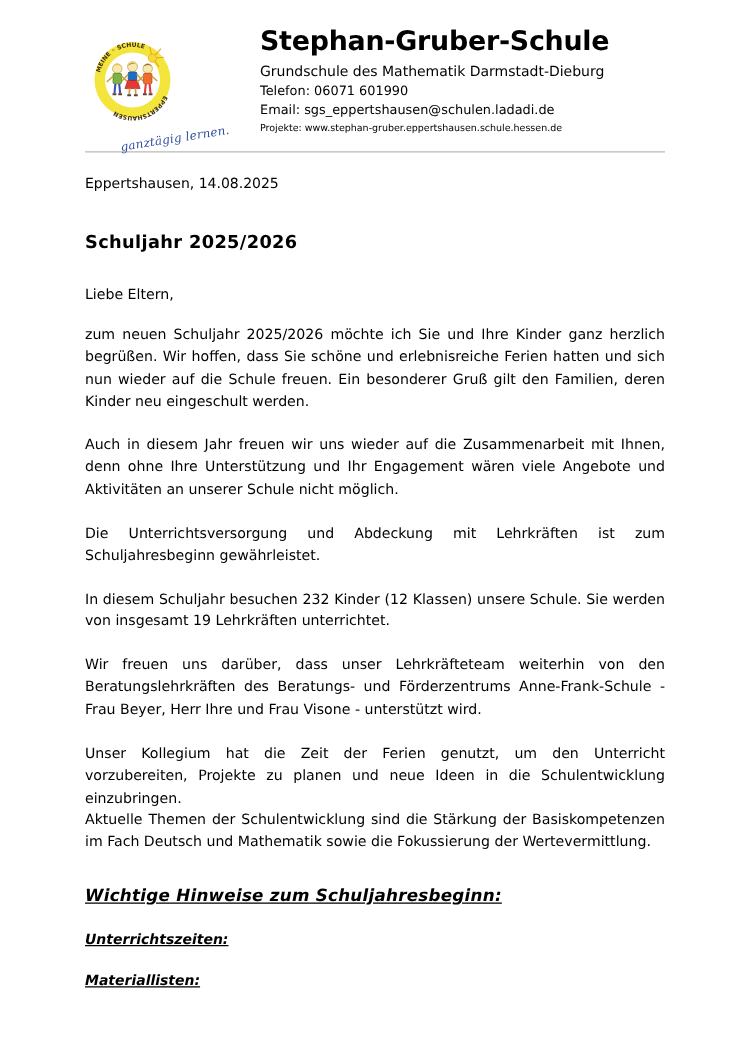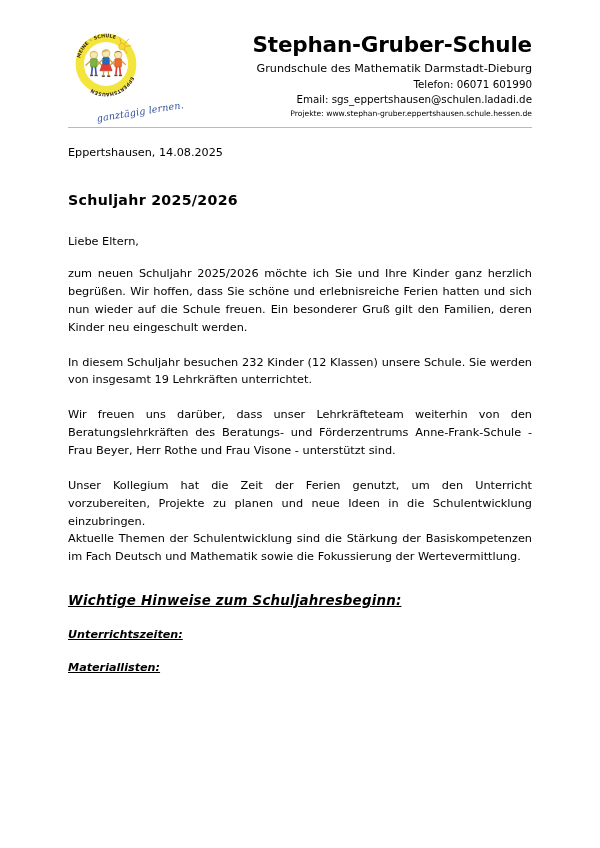--- a/index.html
+++ b/index.html
@@ -53,23 +53,22 @@
     color: #2f4f9e;
     transform: rotate(-9deg);
     margin-left: 28px;
     margin-top: 2px;
     letter-spacing: 0.2px;
     white-space: nowrap;
   }
 
   .school-info {
     flex: 1 1 auto;
-    text-align: right;
+    text-align: left;
     padding-top: 0px;
-    margin-top: 11px;
   }
 
   .school-name {
     font-size: 21.5px;
     font-weight: bold;
     letter-spacing: -0.2px;
     line-height: 1.15;
     white-space: nowrap;
   }
 
@@ -253,22 +252,24 @@
 
   <div class="date-line">Eppertshausen, 14.08.2025</div>
 
   <div class="body-wrap">
 
     <div class="subject">Schuljahr 2025/2026</div>
 
     <div class="salutation">Liebe Eltern,</div>
 
     <p class="para">zum neuen Schuljahr 2025/2026 möchte ich Sie und Ihre Kinder ganz herzlich begrüßen. Wir hoffen, dass Sie schöne und erlebnisreiche Ferien hatten und sich nun wieder auf die Schule freuen. Ein besonderer Gruß gilt den Familien, deren Kinder neu eingeschult werden.</p>
+    <p class="para">Auch in diesem Jahr freuen wir uns wieder auf die Zusammenarbeit mit Ihnen, denn ohne Ihre Unterstützung und Ihr Engagement wären viele Angebote und Aktivitäten an unserer Schule nicht möglich.</p>
+    <p class="para">Die Unterrichtsversorgung und Abdeckung mit Lehrkräften ist zum Schuljahresbeginn gewährleistet.</p>
     <p class="para">In diesem Schuljahr besuchen 232 Kinder (12 Klassen) unsere Schule. Sie werden von insgesamt 19 Lehrkräften unterrichtet.</p>
-    <p class="para">Wir freuen uns darüber, dass unser Lehrkräfteteam weiterhin von den Beratungslehrkräften des Beratungs- und Förderzentrums Anne-Frank-Schule  - Frau Beyer, Herr Rothe und Frau Visone - unterstützt sind.</p>
+    <p class="para">Wir freuen uns darüber, dass unser Lehrkräfteteam weiterhin von den Beratungslehrkräften des Beratungs- und Förderzentrums Anne-Frank-Schule  - Frau Beyer, Herr Ihre und Frau Visone - unterstützt wird.</p>
     <p class="para" style="white-space: pre-line;">Unser Kollegium hat die Zeit der Ferien genutzt, um den Unterricht vorzubereiten, Projekte zu planen und neue Ideen in die Schulentwicklung einzubringen.
 Aktuelle Themen der Schulentwicklung sind die Stärkung der Basiskompetenzen im Fach Deutsch und Mathematik sowie die Fokussierung der Wertevermittlung.</p>
 
     <div class="section-head">Wichtige Hinweise zum Schuljahresbeginn:</div>
 
     <div class="sub-head">Unterrichtszeiten:</div>
 
     <div class="sub-head">Materiallisten:</div>
 
   </div>

